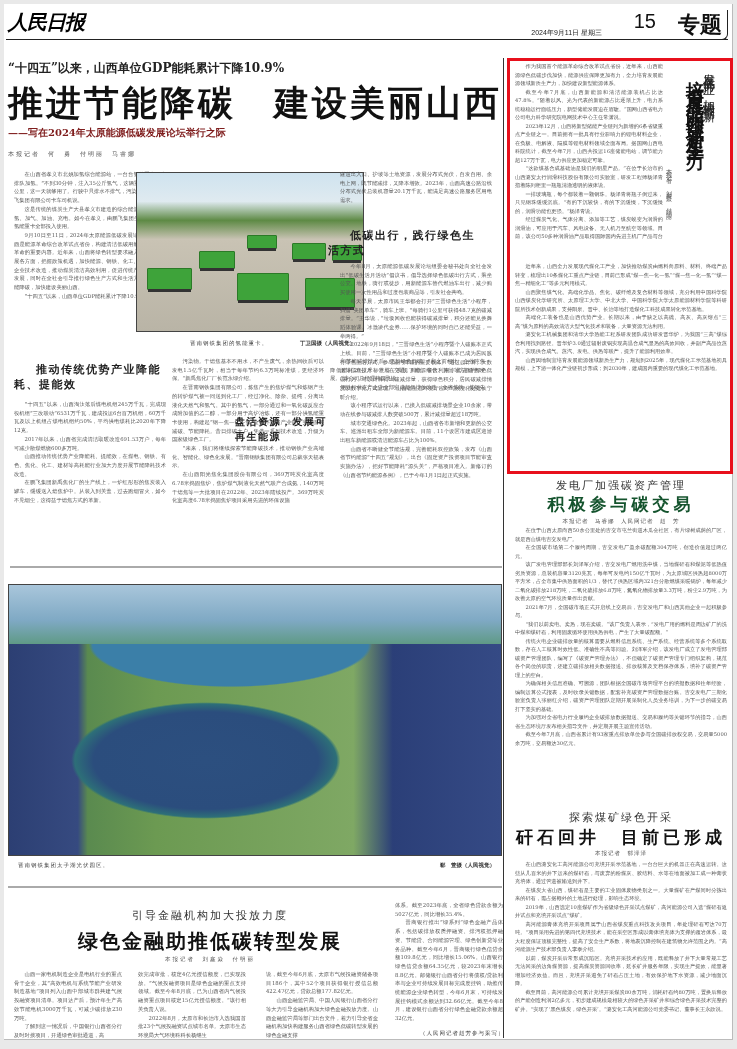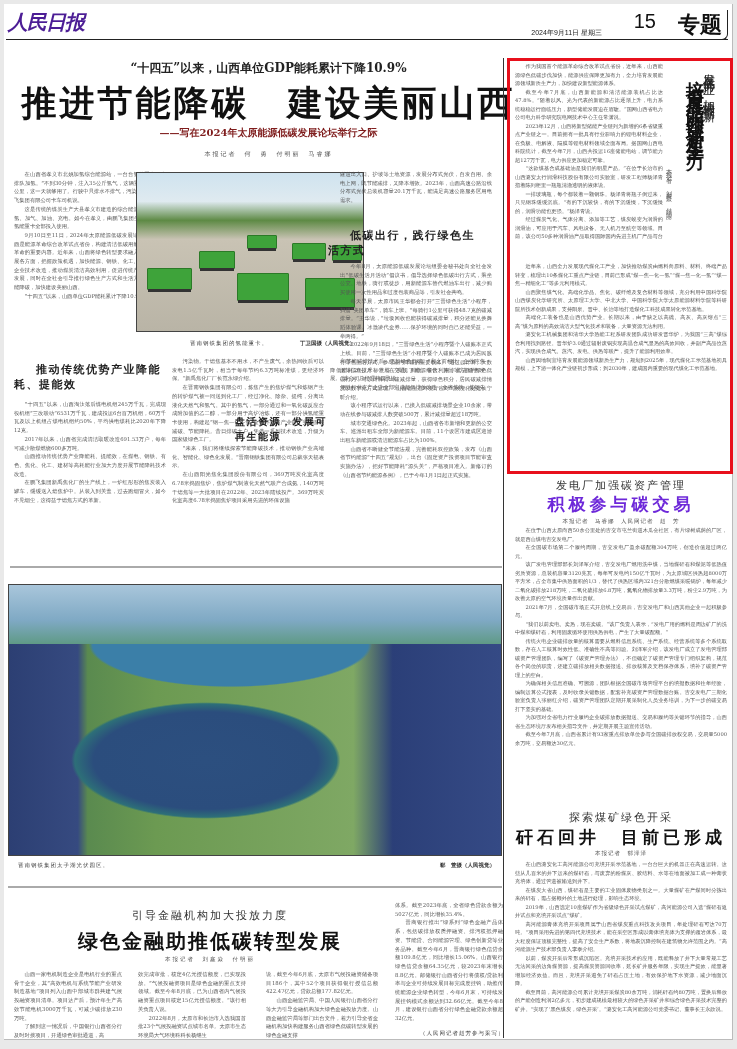--- a/index.html
+++ b/index.html
@@ -1,25 +1,25 @@
 <!DOCTYPE html>
 <html><head>
 <meta charset="utf-8">
 <style>
 *{box-sizing:border-box;margin:0;padding:0}
 html,body{width:737px;height:1049px;background:#e9e9e9;overflow:hidden}
 body{font-family:"DejaVu Serif","Liberation Serif",serif;color:#333}
 .page{position:absolute;left:4px;top:4px;width:729px;height:1036px;background:#fff;border-right:1px solid #bbb;border-bottom:1px solid #bbb}
 .mast{position:absolute;left:6px;top:6px;width:722px;height:34px;border-bottom:1.5px solid #222}
-.logo{position:absolute;left:2px;top:3px;font-family:"DejaVu Serif",serif;font-size:20px;font-style:italic;font-weight:bold;color:#4c1d95;letter-spacing:-1px}
+.logo{position:absolute;left:2px;top:3px;font-family:"DejaVu Serif",serif;font-size:20px;font-style:italic;font-weight:bold;color:#000000;letter-spacing:-1px}
 .date{position:absolute;right:126px;top:22px;font-family:"Liberation Sans",sans-serif;font-size:7px;color:#222}
 .pgnum{position:absolute;right:72px;top:4px;font-family:"Liberation Sans",sans-serif;font-size:20px;color:#111}
 .pgtitle{position:absolute;right:6px;top:4px;font-family:"DejaVu Sans",sans-serif;font-size:22px;font-weight:bold;color:#111}
 .mast .bracket{position:absolute;right:0;top:4px;width:6px;height:30px;border-right:1.5px solid #222;border-bottom:1.5px solid #222;border-bottom-right-radius:6px}
-.kicker{position:absolute;left:16px;width:505px;text-align:center;font-weight:bold}
+.kicker{position:absolute;left:8px;width:505px;font-weight:bold}
 .k1{top:60px;font-size:12px;color:#222}
 .h1{top:80px;font-family:"DejaVu Sans",sans-serif;font-size:35px;font-weight:900;color:#111;letter-spacing:3px;word-spacing:20px}
 .h1sub{top:126px;font-size:10px;color:#7f1d1d}
 .byline{top:150px;font-size:6px;color:#555;letter-spacing:2px;font-weight:normal}
 .txt{position:absolute;font-size:5.3px;line-height:8.7px;color:#555;text-align:justify;overflow:hidden}
 .txt p{text-indent:2em}
 .sec{position:absolute;font-family:"DejaVu Sans",sans-serif;font-size:11px;font-weight:bold;color:#222;line-height:15px;letter-spacing:1.5px}
 .photo{position:absolute;overflow:hidden;border:1.5px solid #444}
 .caption{position:absolute;font-size:5.5px;color:#444;letter-spacing:1px}
 .credit{position:absolute;font-size:5.5px;color:#333;font-weight:bold}
@@ -159,21 +159,21 @@
 </div>
 <div class="txt" style="left:515px;top:262px;width:212px;height:204px;font-size:5.2px;line-height:8.5px">
   <p>近年来，山西全力发展现代煤化工产业，加快推动煤炭由燃料向原料、材料、终端产品转变，梳理出10条煤化工重点产业链，目前已形成“煤—焦—化—氢”“煤—焦—化—氢”“煤—焦—精细化工”等多元利用模式。</p>
   <p>山西聚焦煤气化、高端化学品、焦化、碳纤维及复合材料等领域，充分利用中国科学院山西煤炭化学研究所、太原理工大学、中北大学、中国科学院大学太原能源材料学院等科研院所技术创新成果，支持阳泉、晋中、长治等地打造煤化工科技成果转化示范基地。</p>
   <p>高端化工装备也是山西优势产业。长期以来，由于缺乏以高硫、高灰、高灰熔点“三高”煤为原料的高效清洁大型气化技术和装备，大量资源无法利用。</p>
   <p>潞安化工机械集团和清华大学热能工程系研发团队成功研发晋华炉，为我国“三高”煤综合利用找到路径。晋华炉3.0通过辐射废锅实现高温合成气显热的高效回收，并副产高品位蒸汽，实现供合成气、蒸汽、发电、供热等联产，提升了能源利用效率。</p>
   <p>山西因地制宜培育发展能源领域新质生产力，规划到2025年，现代煤化工示范基地初具规模，上下游一体化产业链初步形成；到2030年，建成国内重要的现代煤化工示范基地。</p>
 </div>
 
 <div class="subsec" style="left:510px;top:478px;width:222px;font-family:'DejaVu Sans',sans-serif;font-size:11px;font-weight:normal;color:#333;letter-spacing:2px">发电厂加强碳资产管理</div>
-<div class="subsec" style="left:510px;top:493px;width:222px;font-size:17px;color:#6d28d9;letter-spacing:4px">积极参与碳交易</div>
+<div class="subsec" style="left:510px;top:493px;width:222px;font-size:17px;color:#14532d;letter-spacing:4px">积极参与碳交易</div>
 <div class="subsec" style="left:510px;top:518px;width:222px;font-size:5.5px;color:#555;letter-spacing:1px;font-weight:normal">本报记者　马睿娜　人民网记者　赵　芳</div>
 <div class="txt" style="left:515px;top:526px;width:212px;height:270px;font-size:5.2px;line-height:8.5px">
   <p>在位于山西太原向西50余公里处的古交市屯兰街道木瓜会社区，有片绿树成荫的厂区，就是西山煤电古交发电厂。</p>
   <p>在全国碳市场第二个履约周期，古交发电厂盈余碳配额304万吨，创造价值超过两亿元。</p>
   <p>该厂发电管理部部长刘泽军介绍，古交发电厂燃用洗中煤，当地煤矸石和煤泥等低热值劣质资源，总装机容量3120兆瓦，每年可发电约150亿千瓦时，为太原城区供热超8000万平方米，占全市集中供热面积的1/3，替代了供热区域内321台分散燃煤采暖锅炉，每年减少二氧化碳排放218万吨，二氧化硫排放6.8万吨，氮氧化物排放量3.3万吨，粉尘2.9万吨，为改善太原的空气环境质量作出贡献。</p>
   <p>2021年7月，全国碳市场正式开启线上交易后，古交发电厂和山西其他企业一起积极参与。</p>
   <p>“我们以前卖电、卖热，现在卖碳。”该厂负责人表示，“发电厂用的燃料是周边矿厂的洗中煤和煤矸石，利用固废循环使用供热供电，产生了大量碳配额。”</p>
   <p>传统火电企业碳排放量的核算需要从燃料信息系统、生产系统、经营系统等多个系统取数，存在人工核算时效性低、准确性不高等问题。刘泽军介绍，该发电厂成立了发电管理部碳资产管理团队，编写了《碳资产管理办法》，不但确定了碳资产管理专门组织架构，规范各个岗位的职责，还建立碳排放相关数据报送、排放核算及文档保存体系，填补了碳资产管理上的空白。</p>
   <p>为确保相关信息准确、可溯源，团队根据全国碳市场管理平台的填报数据和往年经验，编制运算公式报表，及时收录关键数据，配套补充碳资产管理数据台账。古交发电厂三期化验室负责人张丽红介绍，碳资产管理团队定期开展采制化人员业务培训，为下一步的碳交易打下坚实的基础。</p>
   <p>为加强对全省电力行业履约企业碳排放数据报送、交易和履约等关键环节的指导，山西省生态环境厅发布相关指导文件，并定期开展主题宣传活动。</p>

